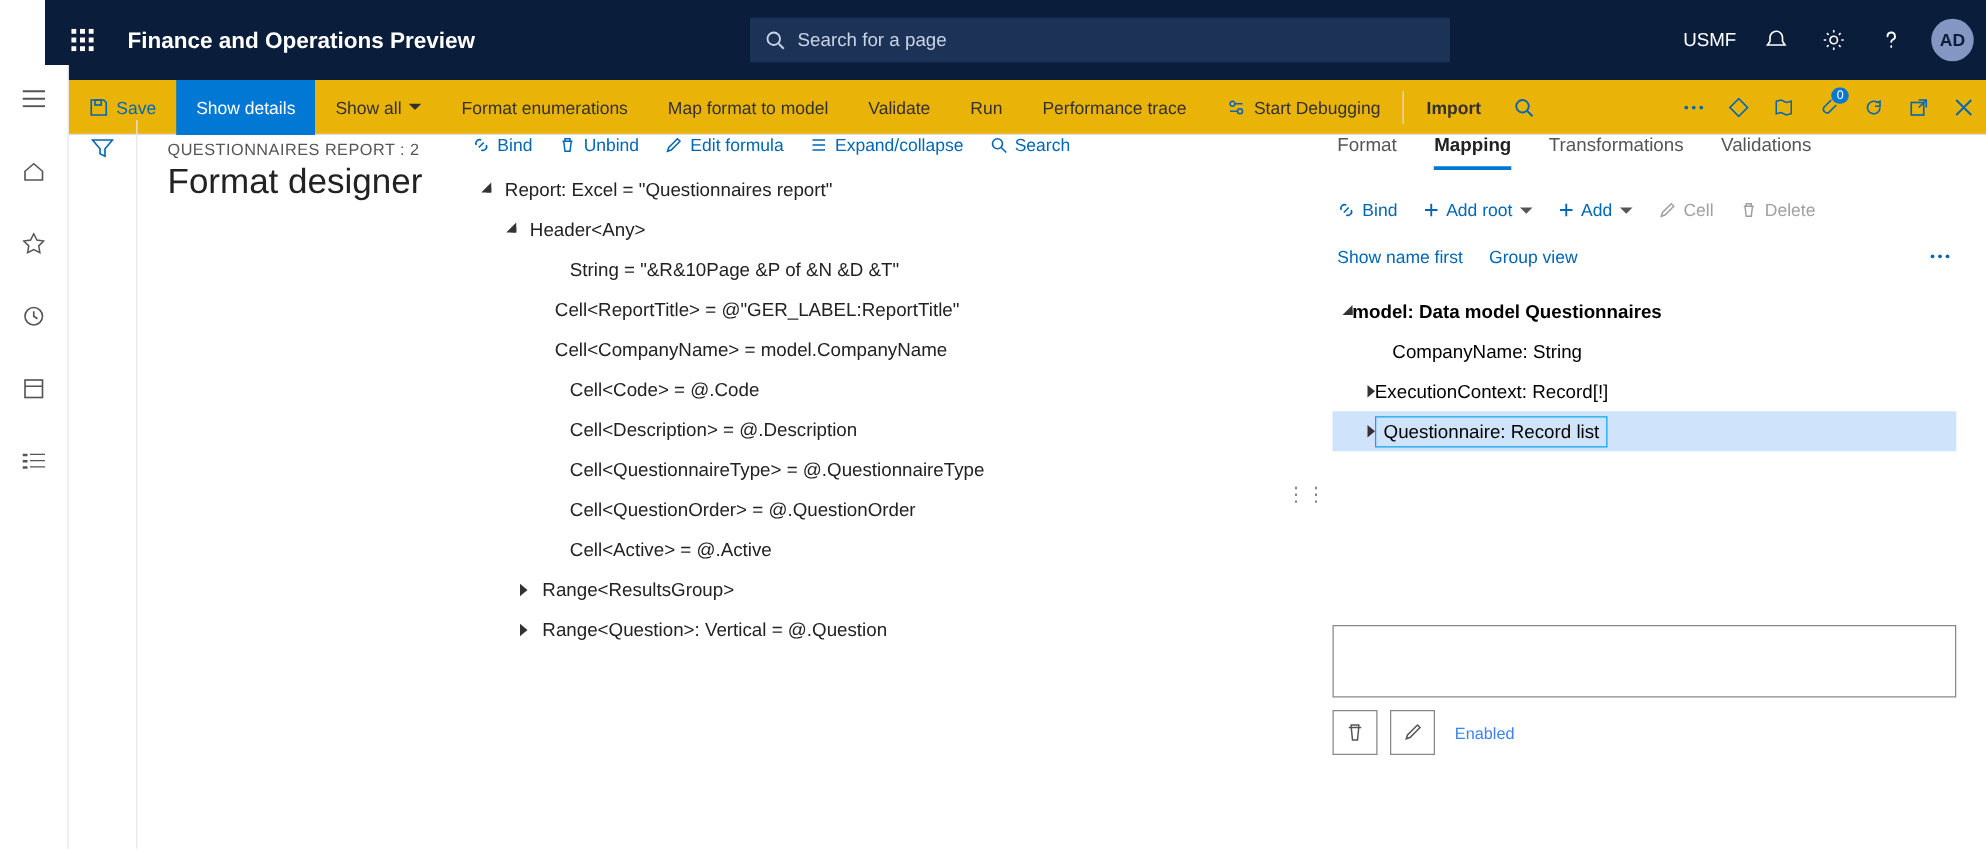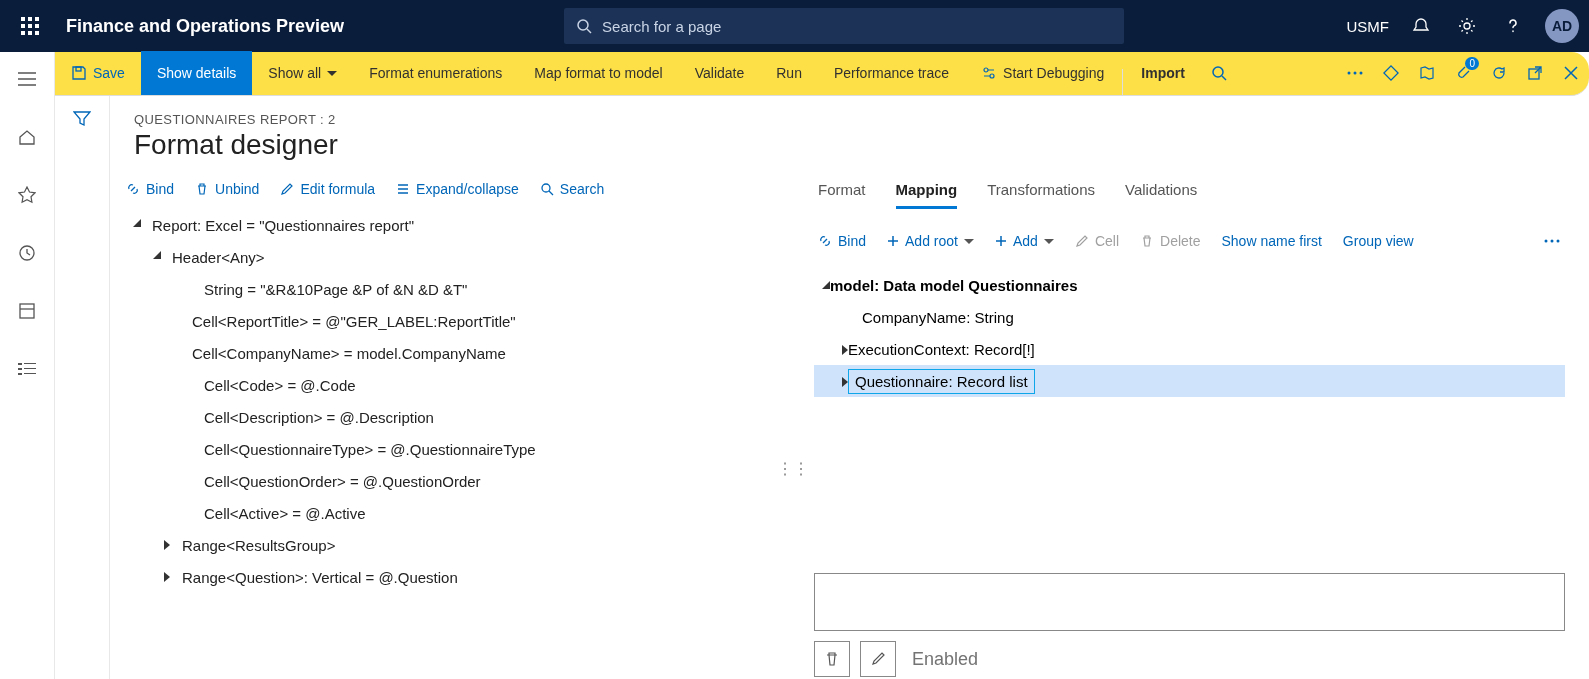--- a/index.html
+++ b/index.html
@@ -1,50 +1,50 @@
 <!DOCTYPE html>
 <html><head>
 <meta charset="utf-8">
 <style>
 * { box-sizing: border-box; margin: 0; padding: 0; font-family: "Segoe UI", Arial, sans-serif; }
 body { width: 1589px; height: 679px; overflow: hidden; background: #fff; }
 
 
-.topbar { height: 52px; background: #0a1d3b; display: flex; align-items: center; color: #fff; padding: 0 10px; }
+.topbar { height: 64px; background: #0a1d3b; display: flex; align-items: center; color: #fff; padding: 0 10px; margin-left: 36px; }
 .topbar .waffle { width: 40px; height: 40px; display: flex; align-items: center; justify-content: center; cursor: pointer; }
 .topbar .app-title { margin-left: 16px; font-size: 18px; font-weight: 600; }
 .topbar .search-wrap { margin-left: 220px; display: flex; align-items: center; background: #1c3256; height: 36px; width: 560px; border-radius: 2px; padding: 0 12px; }
 .topbar .search-wrap svg { flex: none; }
 .topbar .search-wrap input { background: transparent; border: none; outline: none; color: #c9d4e6; font-size: 15px; margin-left: 10px; width: 100%; }
 .topbar .search-wrap input::placeholder { color: #c9d4e6; }
 .topbar .right { margin-left: auto; display: flex; align-items: center; gap: 18px; }
 .topbar .right .company { font-size: 15px; }
 .topbar .right .icon-btn { width: 28px; height: 28px; display: flex; align-items: center; justify-content: center; cursor: pointer; }
 .topbar .avatar { width: 34px; height: 34px; border-radius: 50%; background: #8496c2; color: #0a1d3b; display: flex; align-items: center; justify-content: center; font-weight: 600; font-size: 14px; }
 
 
-.actionbar { height: 44px; background: #fde047; border-bottom: 1px solid #ddd; display: flex; align-items: flex-end; padding-left: 55px; border-radius: 18px; }
+.actionbar { height: 44px; background: #eab308; border-bottom: 1px solid #ddd; display: flex; align-items: center; padding-left: 55px; }
 .actionbar .btn { height: 44px; display: flex; align-items: center; padding: 0 16px; font-size: 14px; color: #323130; cursor: pointer; white-space: nowrap; gap: 6px; }
 .actionbar .btn.save { color: #0066b8; }
 .actionbar .btn.primary { background: #0078d4; color: #fff; }
 .actionbar .btn.strong { font-weight: 600; }
 .actionbar .sep { width: 1px; height: 26px; background: #ddd; margin: 0 2px; }
 .actionbar .spacer { flex: 1; }
 .actionbar .iconbtn { width: 36px; height: 44px; display: flex; align-items: center; justify-content: center; cursor: pointer; color: #0066b8; }
 .actionbar .badge { position: relative; }
 .actionbar .badge .count { position: absolute; top: 6px; right: 2px; background: #0078d4; color: #fff; font-size: 10px; border-radius: 8px; padding: 0 4px; line-height: 13px; }
 
 
 .leftnav { position: absolute; left: 0; top: 52px; width: 55px; height: calc(100% - 52px); background: #fff; border-right: 1px solid #e8e8e8; display: flex; flex-direction: column; align-items: center; padding-top: 10px; gap: 24px; }
 .leftnav .nbtn { width: 34px; height: 34px; display: flex; align-items: center; justify-content: center; cursor: pointer; color: #555; }
 
 
 .main { position: absolute; left: 55px; top: 96px; right: 0; bottom: 0; display: flex; }
 .filterbar { width: 55px; border-right: 1px solid #e8e8e8; display: flex; justify-content: center; padding-top: 14px; }
-.content { flex: 1; display: flex; flex-direction: column; }
+.content { flex: 1; display: flex; flex-direction: row; }
 .header-area { padding: 16px 24px 8px 24px; }
 .breadcrumb { font-size: 13px; color: #555; letter-spacing: 0.4px; }
 .page-title { font-size: 28px; font-weight: 350; margin-top: 2px; color: #222; }
 
 .split { flex: 1; display: flex; }
 .pane-left { width: 690px; padding: 4px 0 0 12px; position: relative; }
 .pane-right { flex: 1; padding: 4px 24px 0 14px; position: relative; }
 
 .toolbar-row { display: flex; align-items: center; gap: 21px; padding: 8px 4px 12px 4px; flex-wrap: wrap; }
 .toolbar-row .tbtn { display: flex; align-items: center; gap: 6px; color: #0066b8; font-size: 14px; cursor: pointer; }
@@ -67,21 +67,21 @@
 .rtree { margin-top: 8px; font-size: 15px; }
 .rtree .row { display: flex; align-items: center; height: 32px; }
 .rtree .sel-row { background: #cfe4fb; }
 .rtree .sel-row .box { border: 1px solid #0ea5e9; padding: 3px 6px; display: inline-block; }
 
 
 .details-box { position: absolute; left: 14px; right: 24px; top: 404px; }
 .details-box .big { border: 1px solid #888; height: 58px; margin-bottom: 10px; }
 .details-box .ctrls { display: flex; align-items: center; gap: 10px; }
 .details-box .sqbtn { width: 36px; height: 36px; border: 1px solid #888; display: flex; align-items: center; justify-content: center; cursor: pointer; color: #555; }
-.details-box .enabled { font-size: 18px; color: #737373; margin-left: 6px; }
+.details-box .enabled { font-size: 13px; color: #3b82f6; margin-left: 6px; }
 
 
 .splitter { position: absolute; right: -9px; top: 290px; color: #888; cursor: col-resize; }
 
 
 .chev-down { display:inline-block; width:0; height:0; border-left:5px solid transparent; border-right:5px solid transparent; border-top:5px solid currentColor; }
 .caret-expanded { display:inline-block; width:0; height:0; border-left:4px solid transparent; border-top:4px solid transparent; border-right:4px solid #333; border-bottom:4px solid #333; transform: translateY(-2px); }
 .caret-collapsed { display:inline-block; width:0; height:0; border-top:5px solid transparent; border-bottom:5px solid transparent; border-left:6px solid #333; }
 </style>
 </head>

